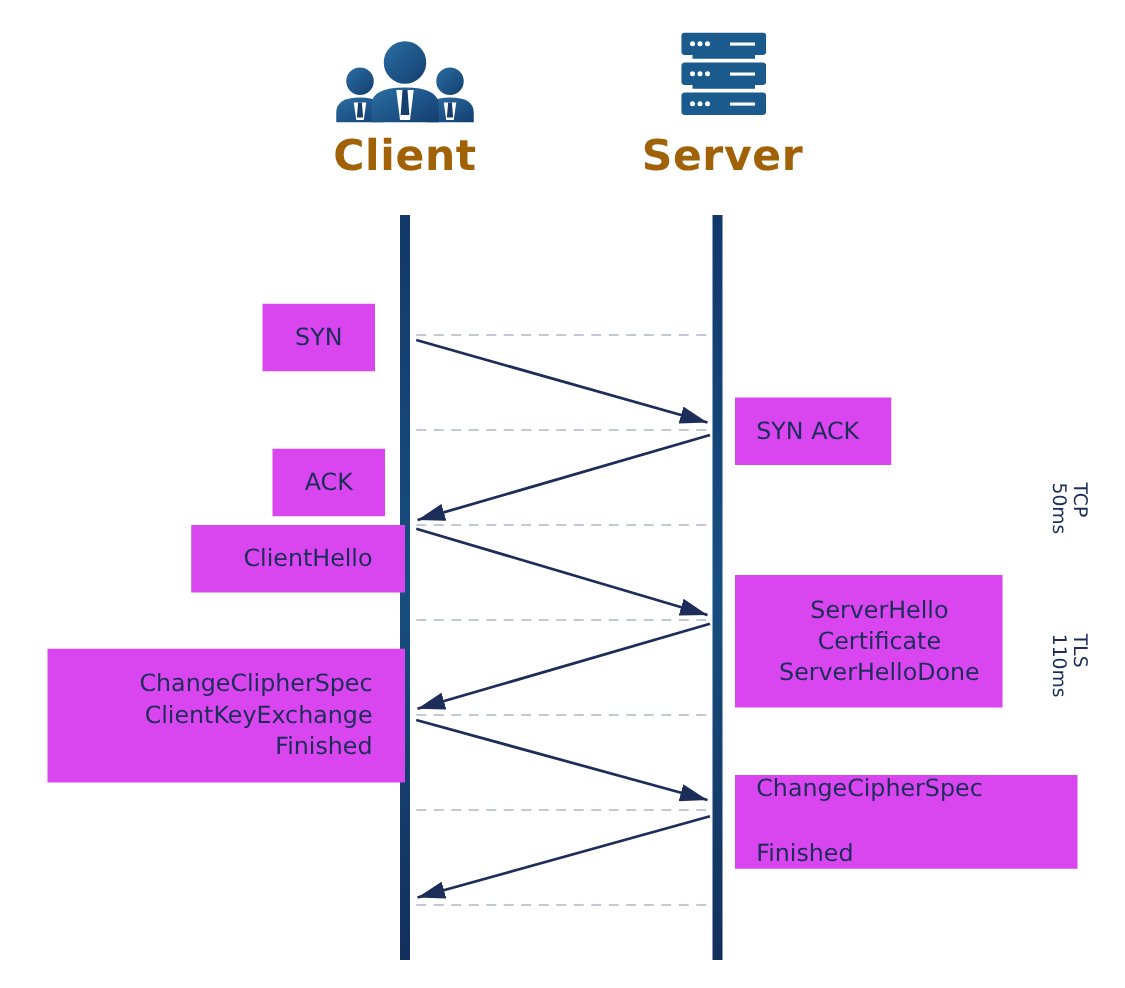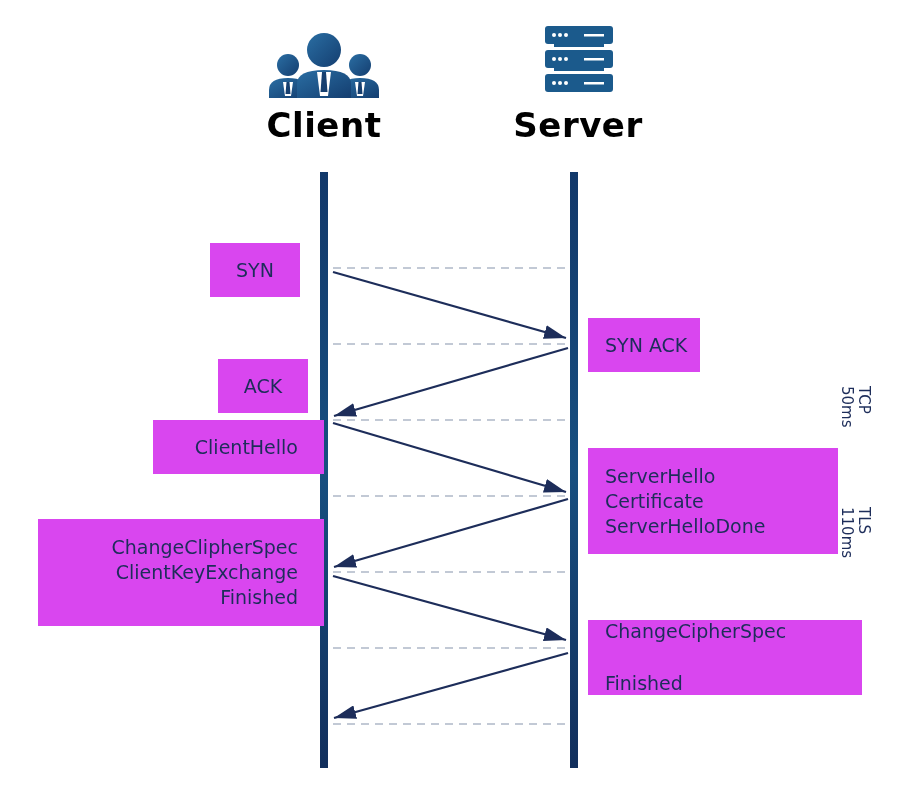--- a/index.html
+++ b/index.html
@@ -1,18 +1,18 @@
 <!DOCTYPE html>
 <html><head>
 <meta charset="utf-8">
 <style>
   html, body { margin: 0; padding: 0; background: #ffffff; }
   body { width: 900px; height: 790px; position: relative; overflow: hidden;
          font-family: "DejaVu Sans", "Liberation Sans", sans-serif; }
-  .actor-label { position: absolute; font-weight: bold; font-size: 34px; color: #000000;
+  .actor-label { position: absolute; font-weight: bold; font-size: 34px; color: #a16207;
                  text-align: center; width: 200px; letter-spacing: 0.5px; }
   .actor-icon { position: absolute; }
   .lifeline { position: absolute; top: 172px; height: 596px; width: 8px;
               background: linear-gradient(180deg, #12386a 0%, #174f80 50%, #122f5c 100%); }
   .msg-box { position: absolute; background: #d946ef; color: #1d2d5a; font-size: 19px;
              line-height: 25px; box-sizing: border-box; display: flex; flex-direction: column;
              justify-content: center; }
   .msg-box.left { text-align: right; padding-right: 26px; margin-left: 16px; }
   .msg-box.right { text-align: left; padding-left: 17px; }
   .msg-box span { display: block; white-space: nowrap; }
@@ -103,33 +103,33 @@
     <line x1="568" y1="499" x2="334" y2="567" marker-end="url(#ahL)"></line>
     <line x1="333" y1="576" x2="566" y2="640" marker-end="url(#ahL)"></line>
     <line x1="568" y1="653" x2="334" y2="718" marker-end="url(#ahL)"></line>
   </g>
 </svg>
 
 <div class="msg-box center" style="left:210px; top:243px; width:90px; height:54px;">
   <span>SYN</span>
 </div>
 
-<div class="msg-box right" style="left:588px; top:318px; width:112px; height:54px;">
+<div class="msg-box right" style="left:588px; top:318px; width:125px; height:54px;">
   <span>SYN ACK</span>
 </div>
 
 <div class="msg-box center" style="left:218px; top:359px; width:90px; height:54px;">
   <span>ACK</span>
 </div>
 
 <div class="msg-box left" style="left:137px; top:420px; width:171px; height:54px;">
   <span>ClientHello</span>
 </div>
 
-<div class="msg-box right" style="left:588px; top:448px; width:250px; height:106px;">
+<div class="msg-box right" style="left:588px; top:460px; width:214px; height:106px;text-align:center;">
   <span>ServerHello</span>
   <span>Certificate</span>
   <span>ServerHelloDone</span>
 </div>
 
 <div class="msg-box left" style="left:22px; top:519px; width:286px; height:107px;">
   <span>ChangeClipherSpec</span>
   <span>ClientKeyExchange</span>
   <span>Finished</span>
 </div>

